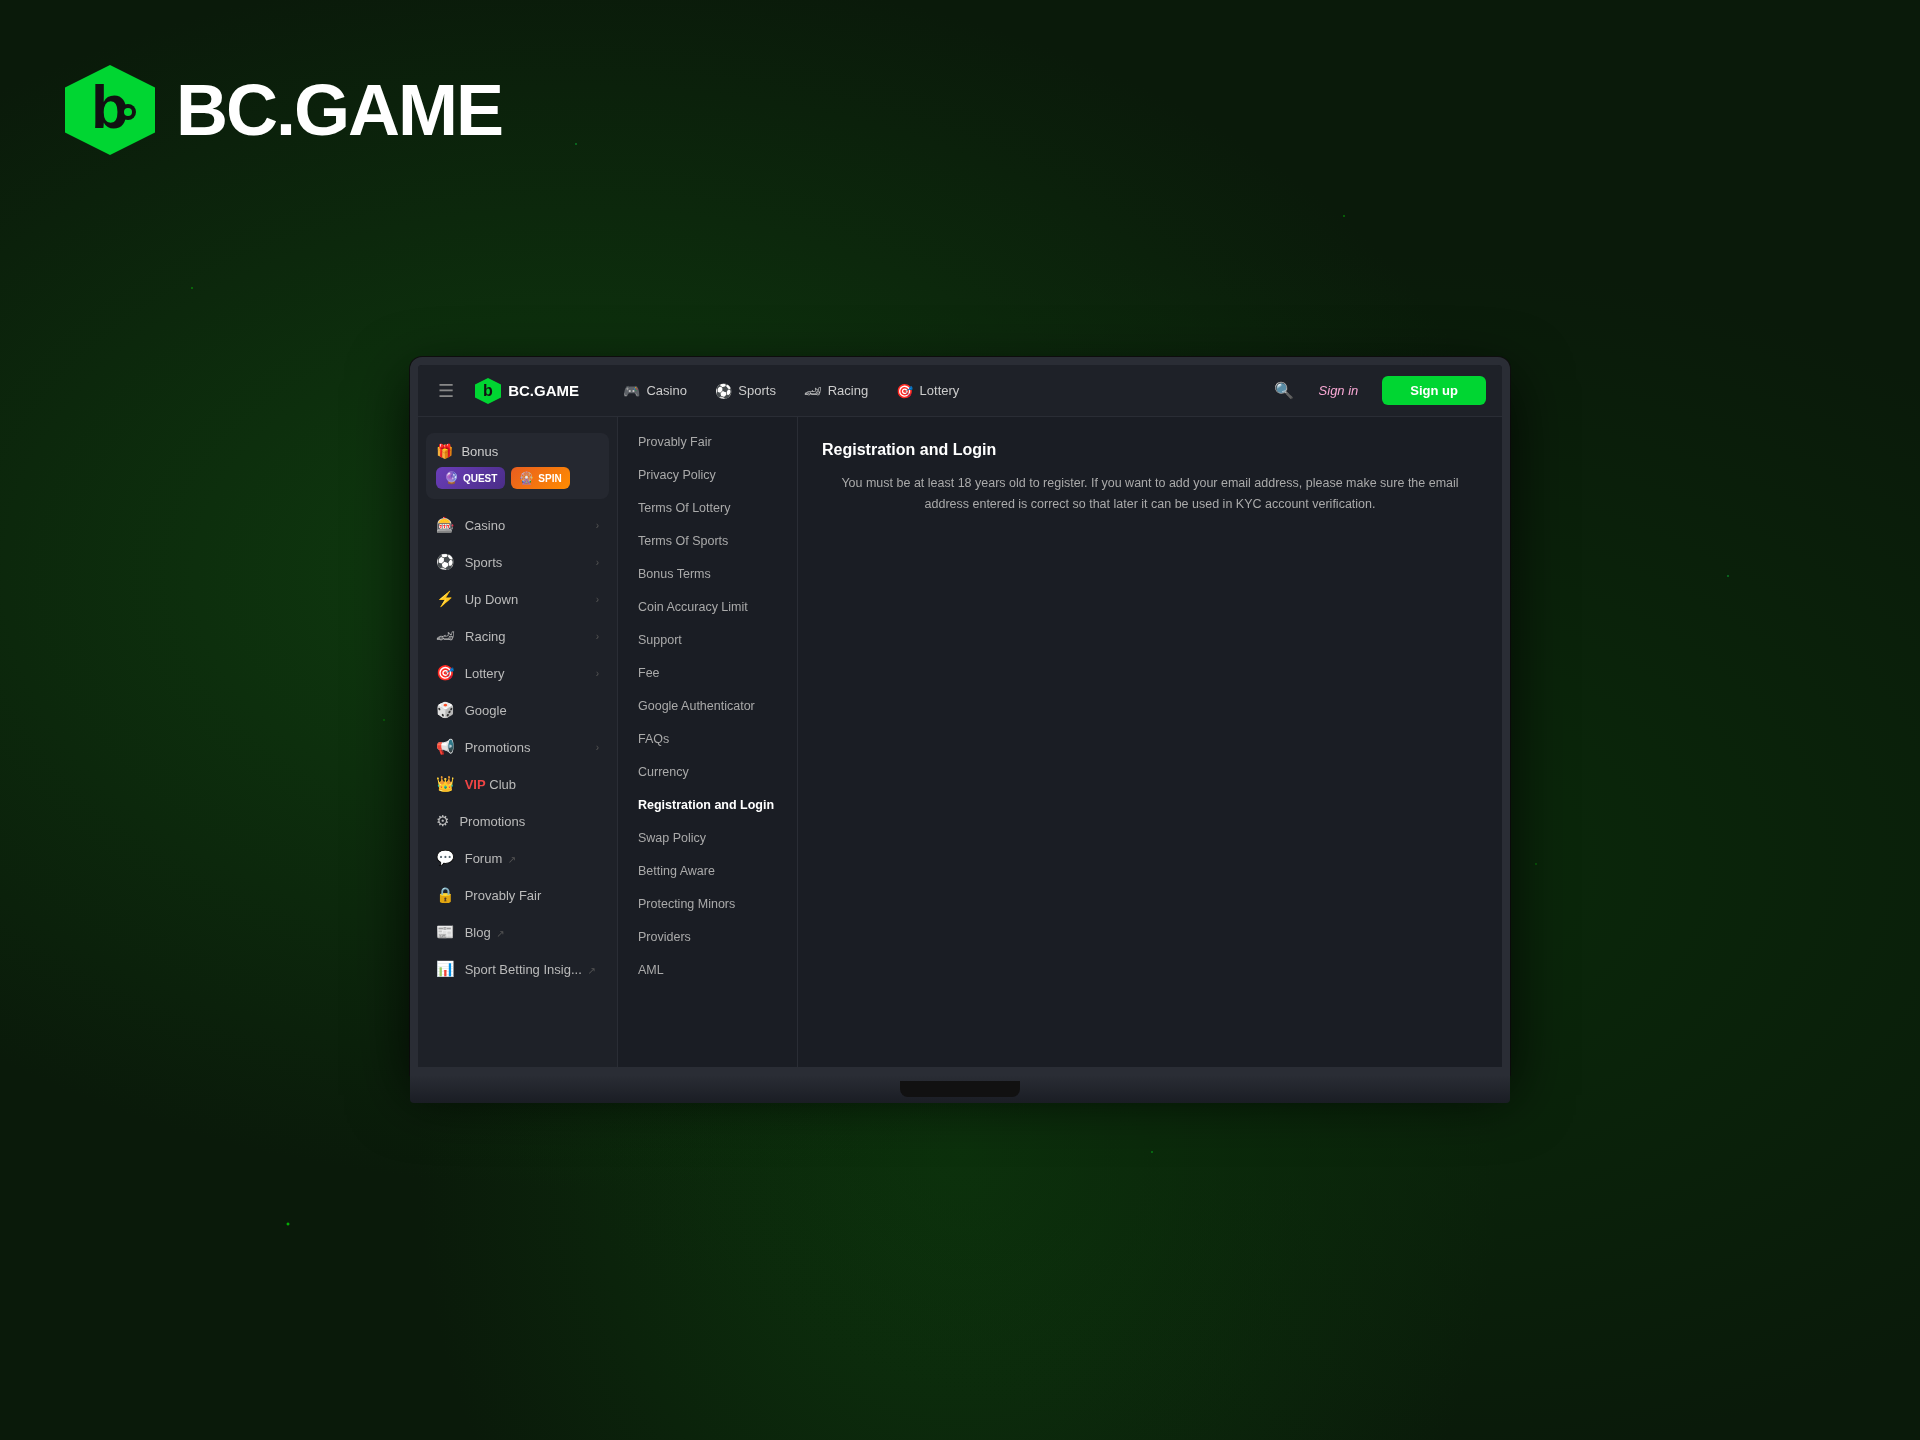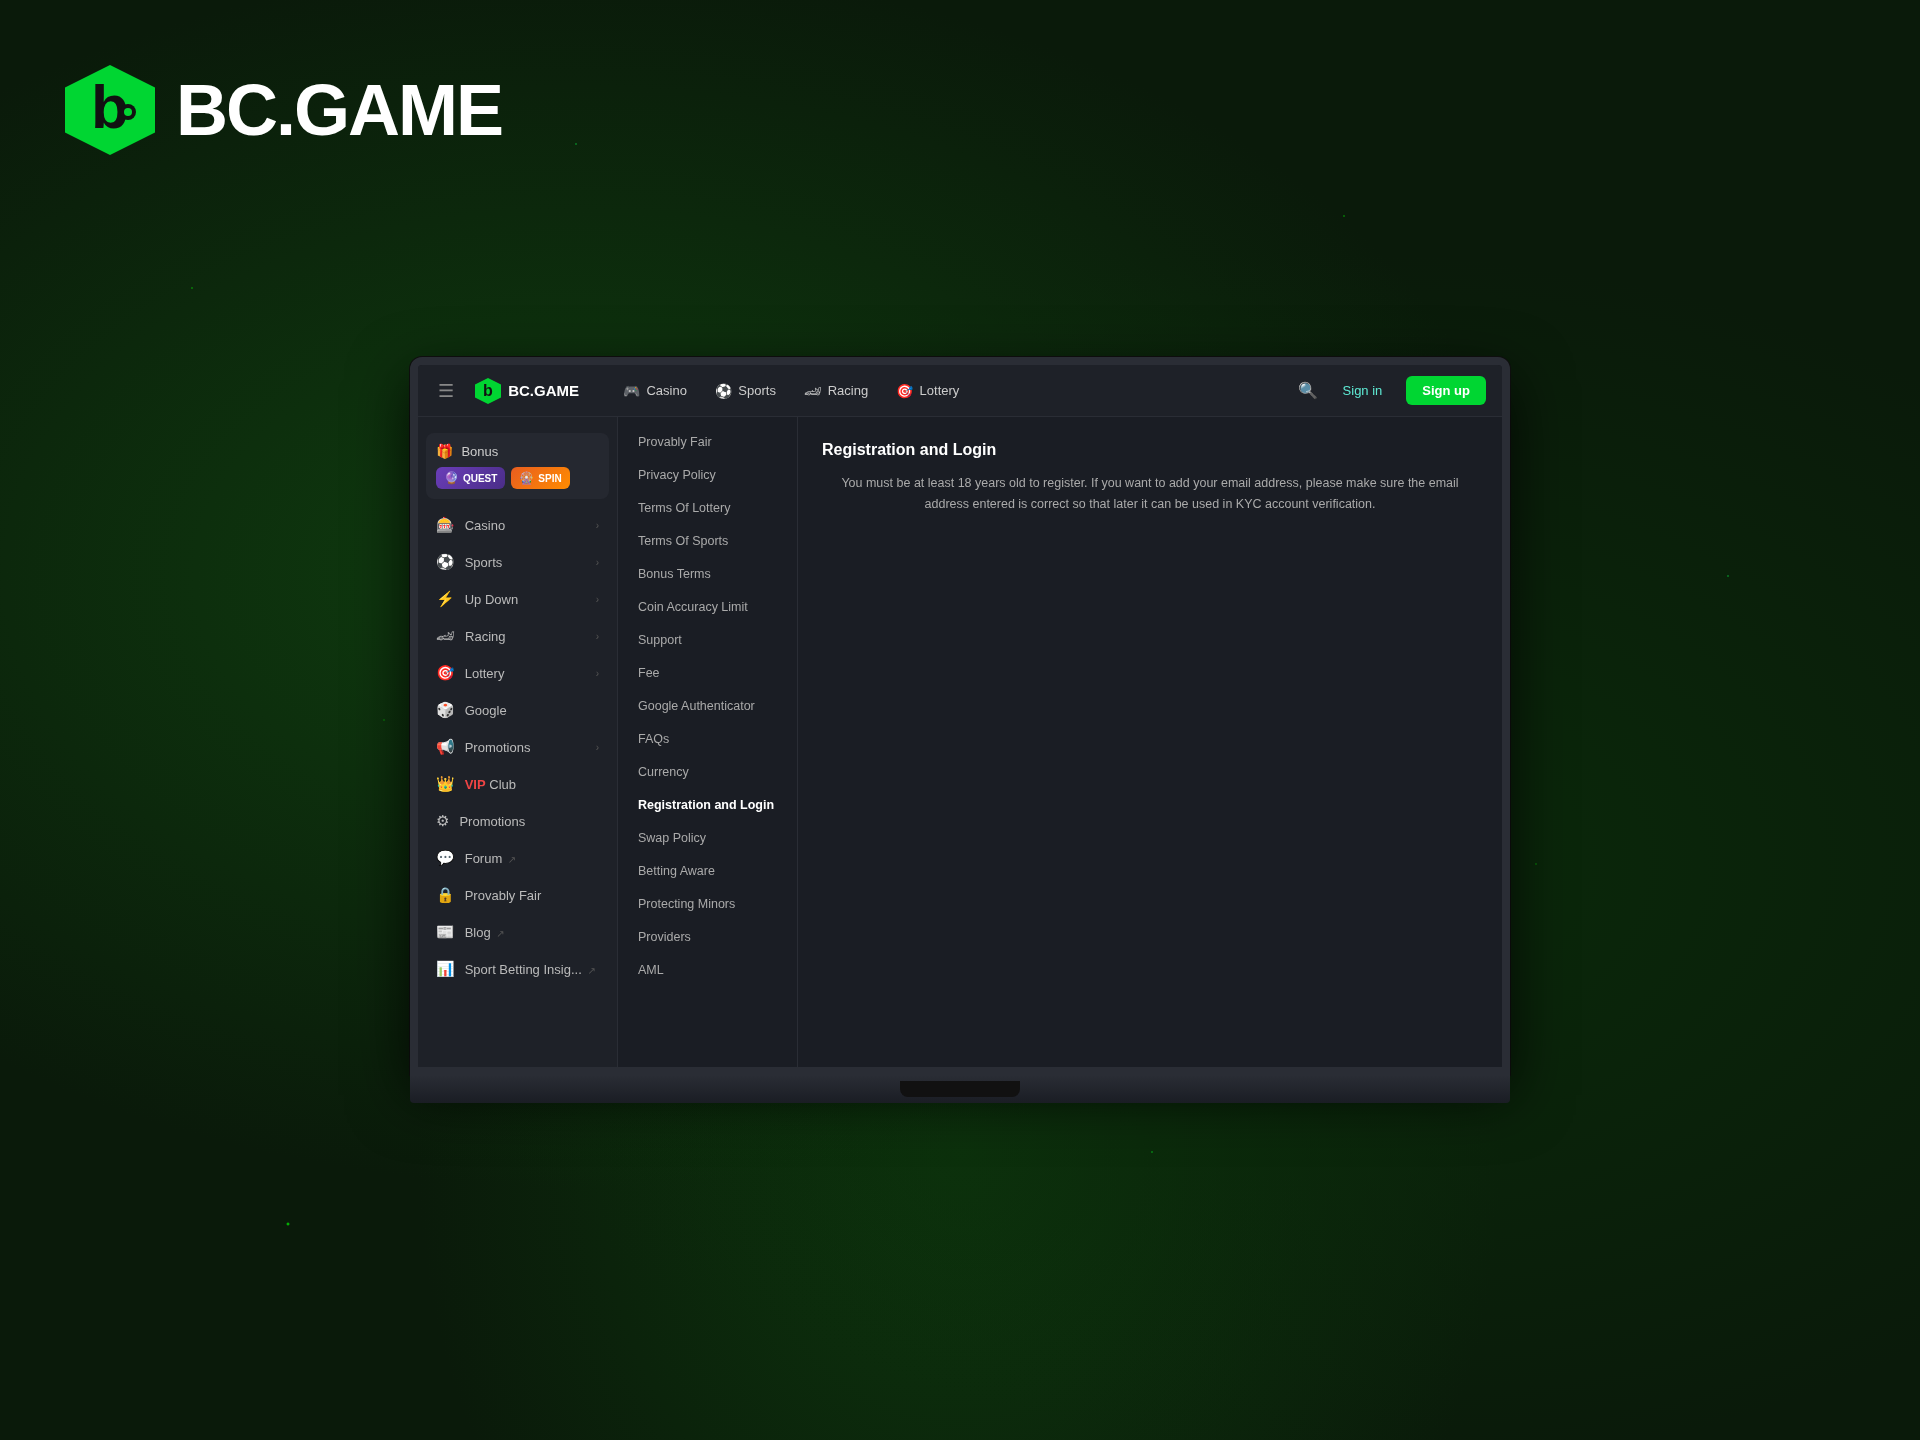--- a/index.html
+++ b/index.html
@@ -158,32 +158,33 @@
       margin-left: auto;
     }
 
     .search-icon-btn {
       color: #888;
       font-size: 16px;
       cursor: pointer;
     }
 
     .signin-btn {
-      color: #5eead4;
+      color: #f9a8d4;
       font-size: 13px;
       cursor: pointer;
       padding: 6px 12px;
+      font-style: italic;
     }
 
     .signup-btn {
       background: #00d632;
       color: white;
       font-size: 13px;
       font-weight: 600;
-      padding: 7px 16px;
+      padding: 7px 28px;
       border-radius: 6px;
       cursor: pointer;
       border: none;
     }
 
     
     .main-layout {
       display: flex;
       height: calc(100vh - 52px);
       max-height: 650px;

